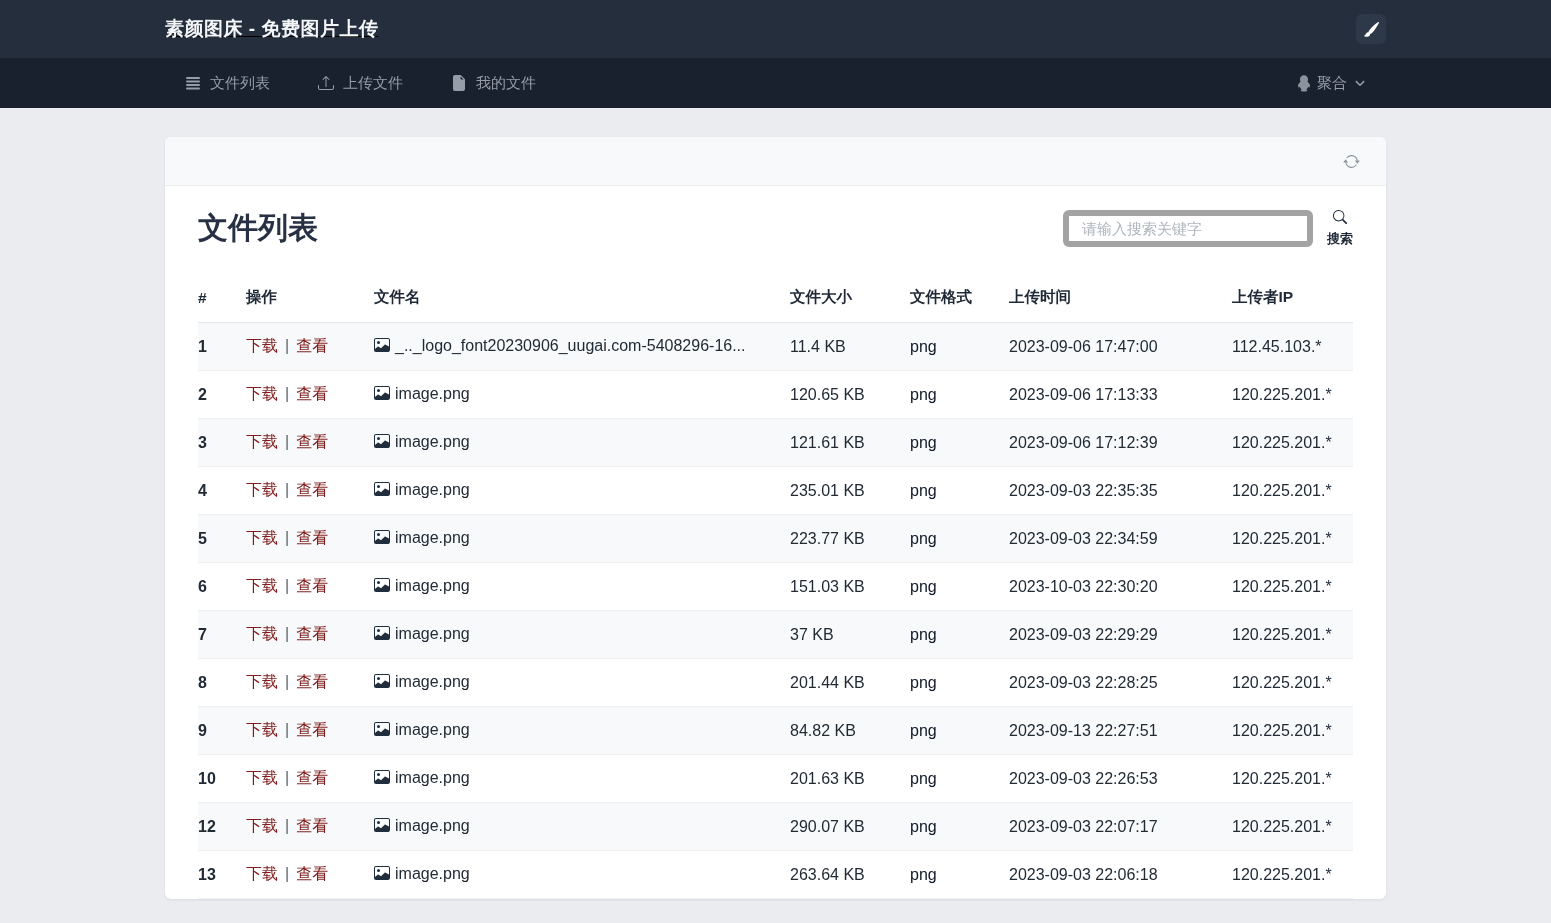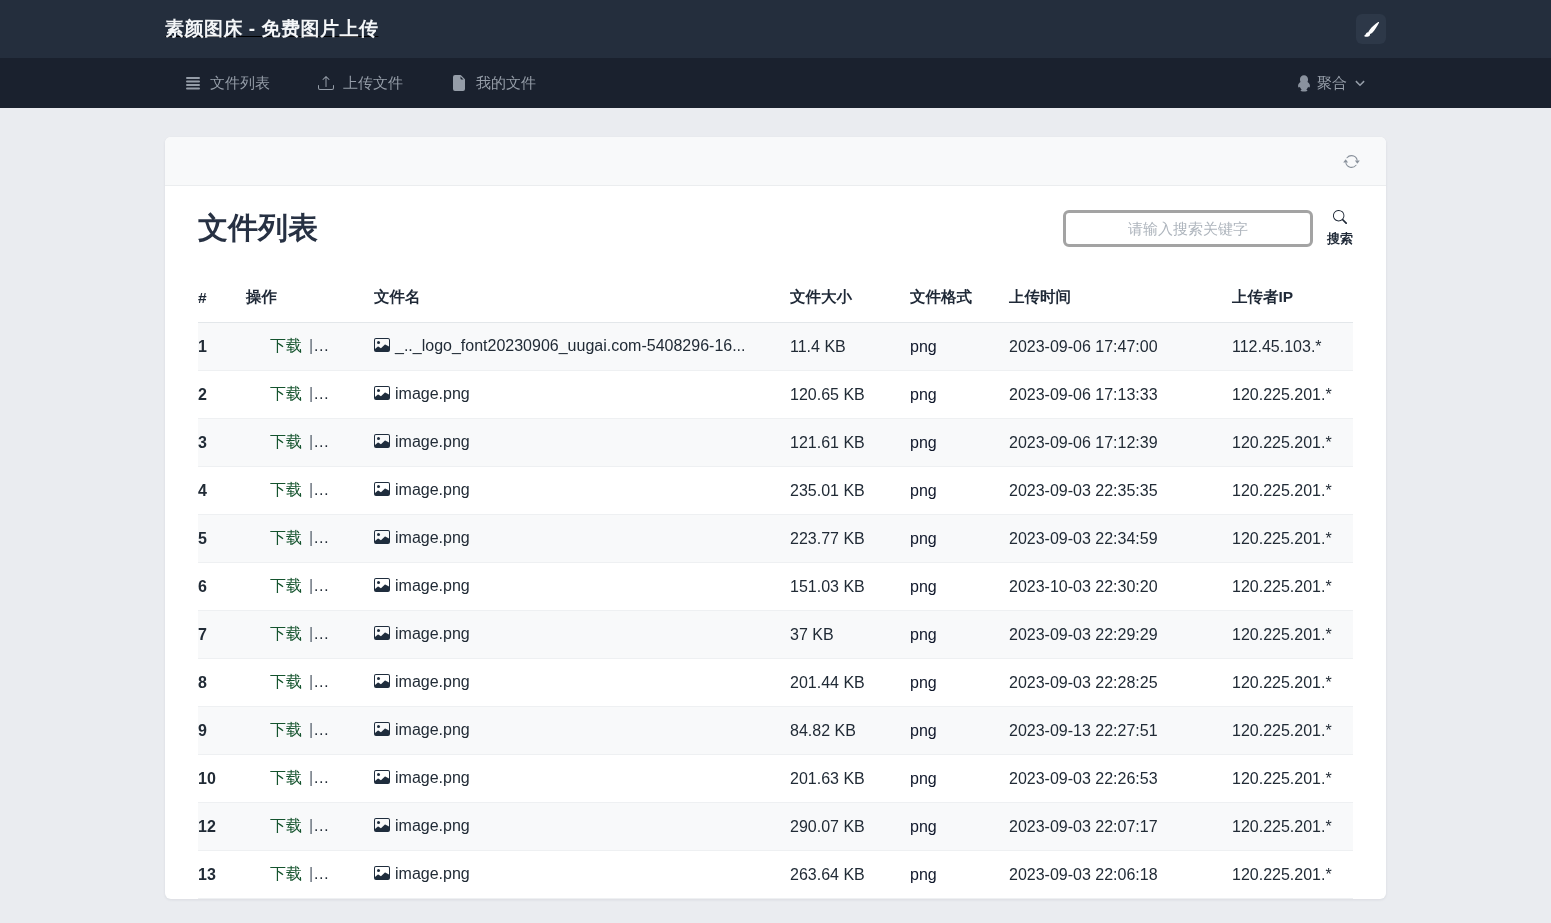--- a/index.html
+++ b/index.html
@@ -32,39 +32,39 @@
   .card-header { background:#f8f9fa; height:49px; border-bottom:1px solid #ebedef;
     display:flex; align-items:center; justify-content:flex-end; padding:0 26px; }
   .refresh-btn { background:none; border:none; cursor:pointer; display:flex; }
   .refresh-btn svg { width:17px; height:17px; fill:#8a929c; }
   .card-body { padding:22px 33px 0 33px; }
 
   
   .toolbar { display:flex; align-items:center; justify-content:space-between; margin-bottom:24px; }
   .panel-title { color:#273143; font-size:30px; font-weight:bold; }
   .search-wrap { display:flex; align-items:center; gap:14px; }
-  .search-input { width:250px; height:37px; border:3px solid #a3a3a3; border-radius:6px;
-    padding:0 13px; font-size:15px; color:#333; outline:none; font-family:inherit;text-align:center; }
+  .search-input { width:250px; height:37px; border:6px solid #a3a3a3; border-radius:6px;
+    padding:0 13px; font-size:15px; color:#333; outline:none; font-family:inherit; }
   .search-input::placeholder { color:#aeb5bd; }
   .search-btn { background:none; border:none; display:flex; align-items:center; gap:6px;
     color:#1f2937; font-size:13px; font-weight:bold; cursor:pointer; font-family:inherit;flex-direction:column; }
   .search-btn svg { width:14px; height:14px; fill:#1f2937; }
 
   
   table { width:100%; border-collapse:collapse; table-layout:fixed; }
   col.w-idx{width:48px;} col.w-act{width:128px;} col.w-name{width:416px;}
   col.w-size{width:120px;} col.w-fmt{width:99px;} col.w-time{width:223px;} col.w-ip{width:auto;}
   thead th { text-align:left; font-size:15.5px; font-weight:bold; color:#1f2937;
     padding:14px 8px 14px 0; border-bottom:1px solid #e3e7ea; }
   tbody tr { border-bottom:1px solid #eef0f2; }
   tbody tr:nth-child(odd) { background:#f8f9fa; }
   tbody th, tbody td { padding:13px 8px 13px 0; font-size:16px; color:#212b36; text-align:left;
     white-space:nowrap; overflow:hidden; text-overflow:ellipsis; }
   tbody th.c-idx { font-weight:bold; }
-  a.lnk { color:#14532d; text-decoration:none; cursor:pointer;margin-left:24px; }
+  a.lnk { color:#7f1d1d; text-decoration:none; cursor:pointer; }
   .sep { color:#5b6570; margin:0 7px; }
   a.fmt { color:#0f172a; text-decoration:none; cursor:pointer; }
   .ficon { display:inline-block; vertical-align:-2px; margin-right:5px; }
   .ficon svg { width:16px; height:16px; fill:#1f2d3d; }
 </style>
 </head>
 <body>
 
 <div class="topbar">
   <div class="container">

